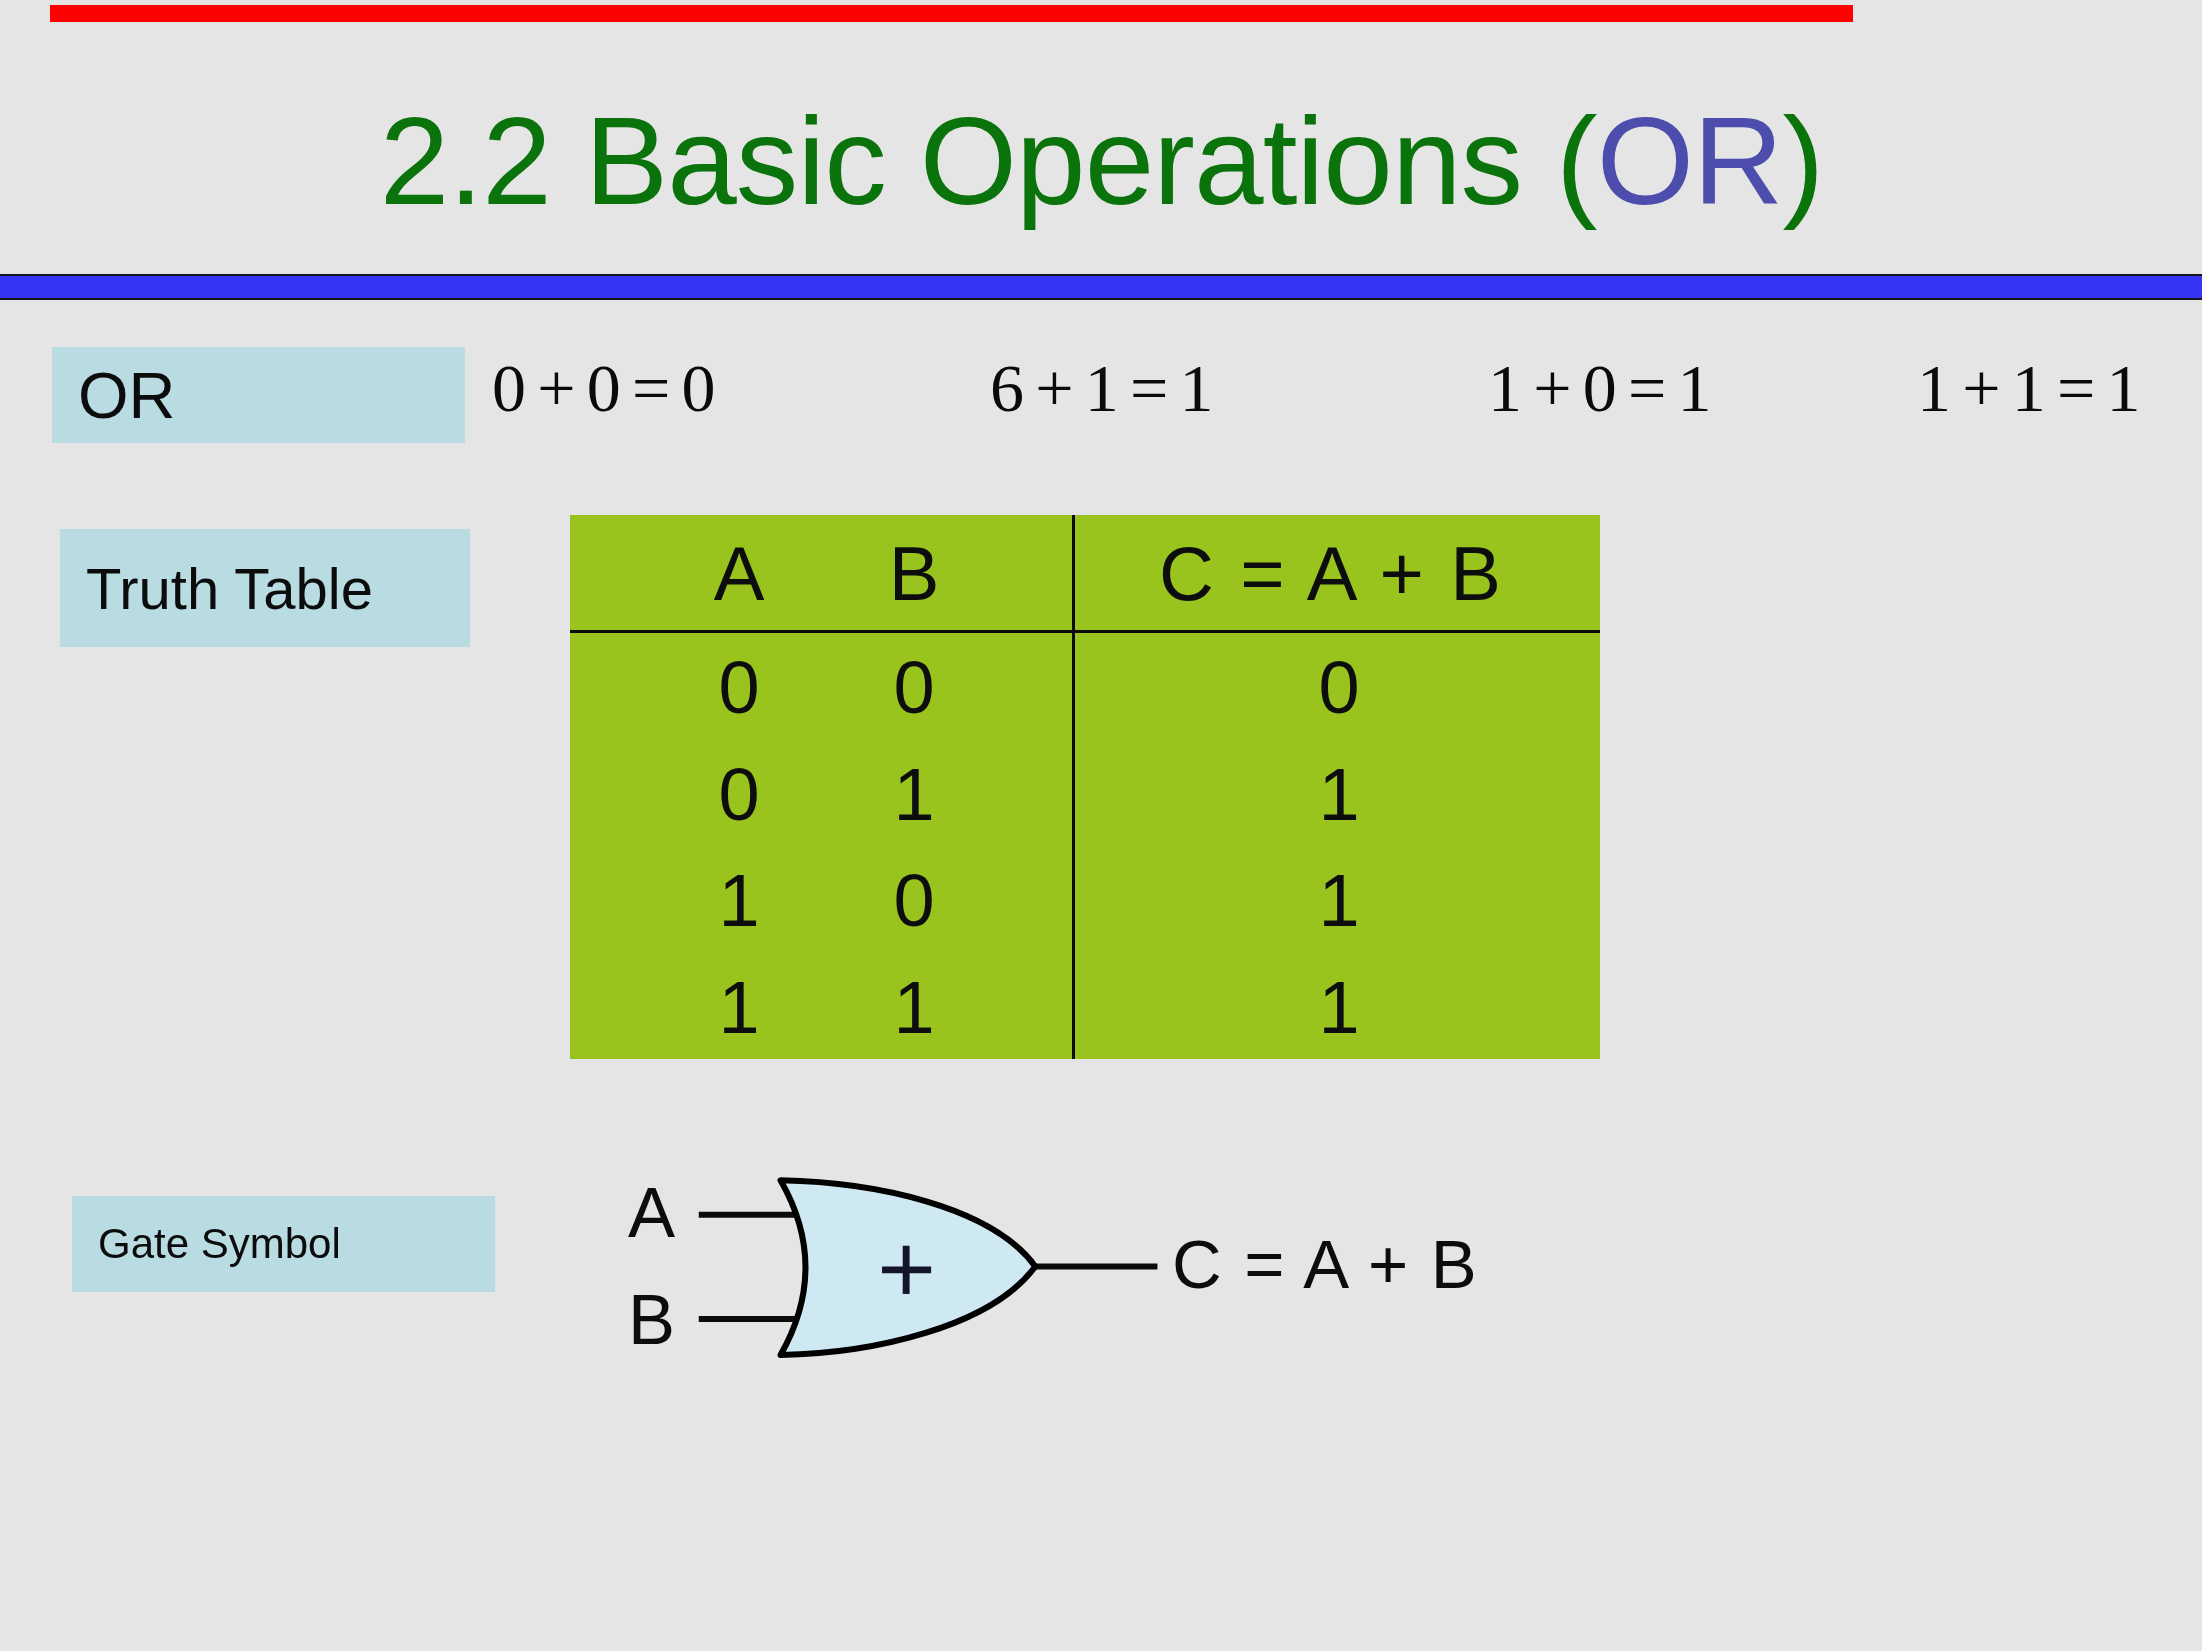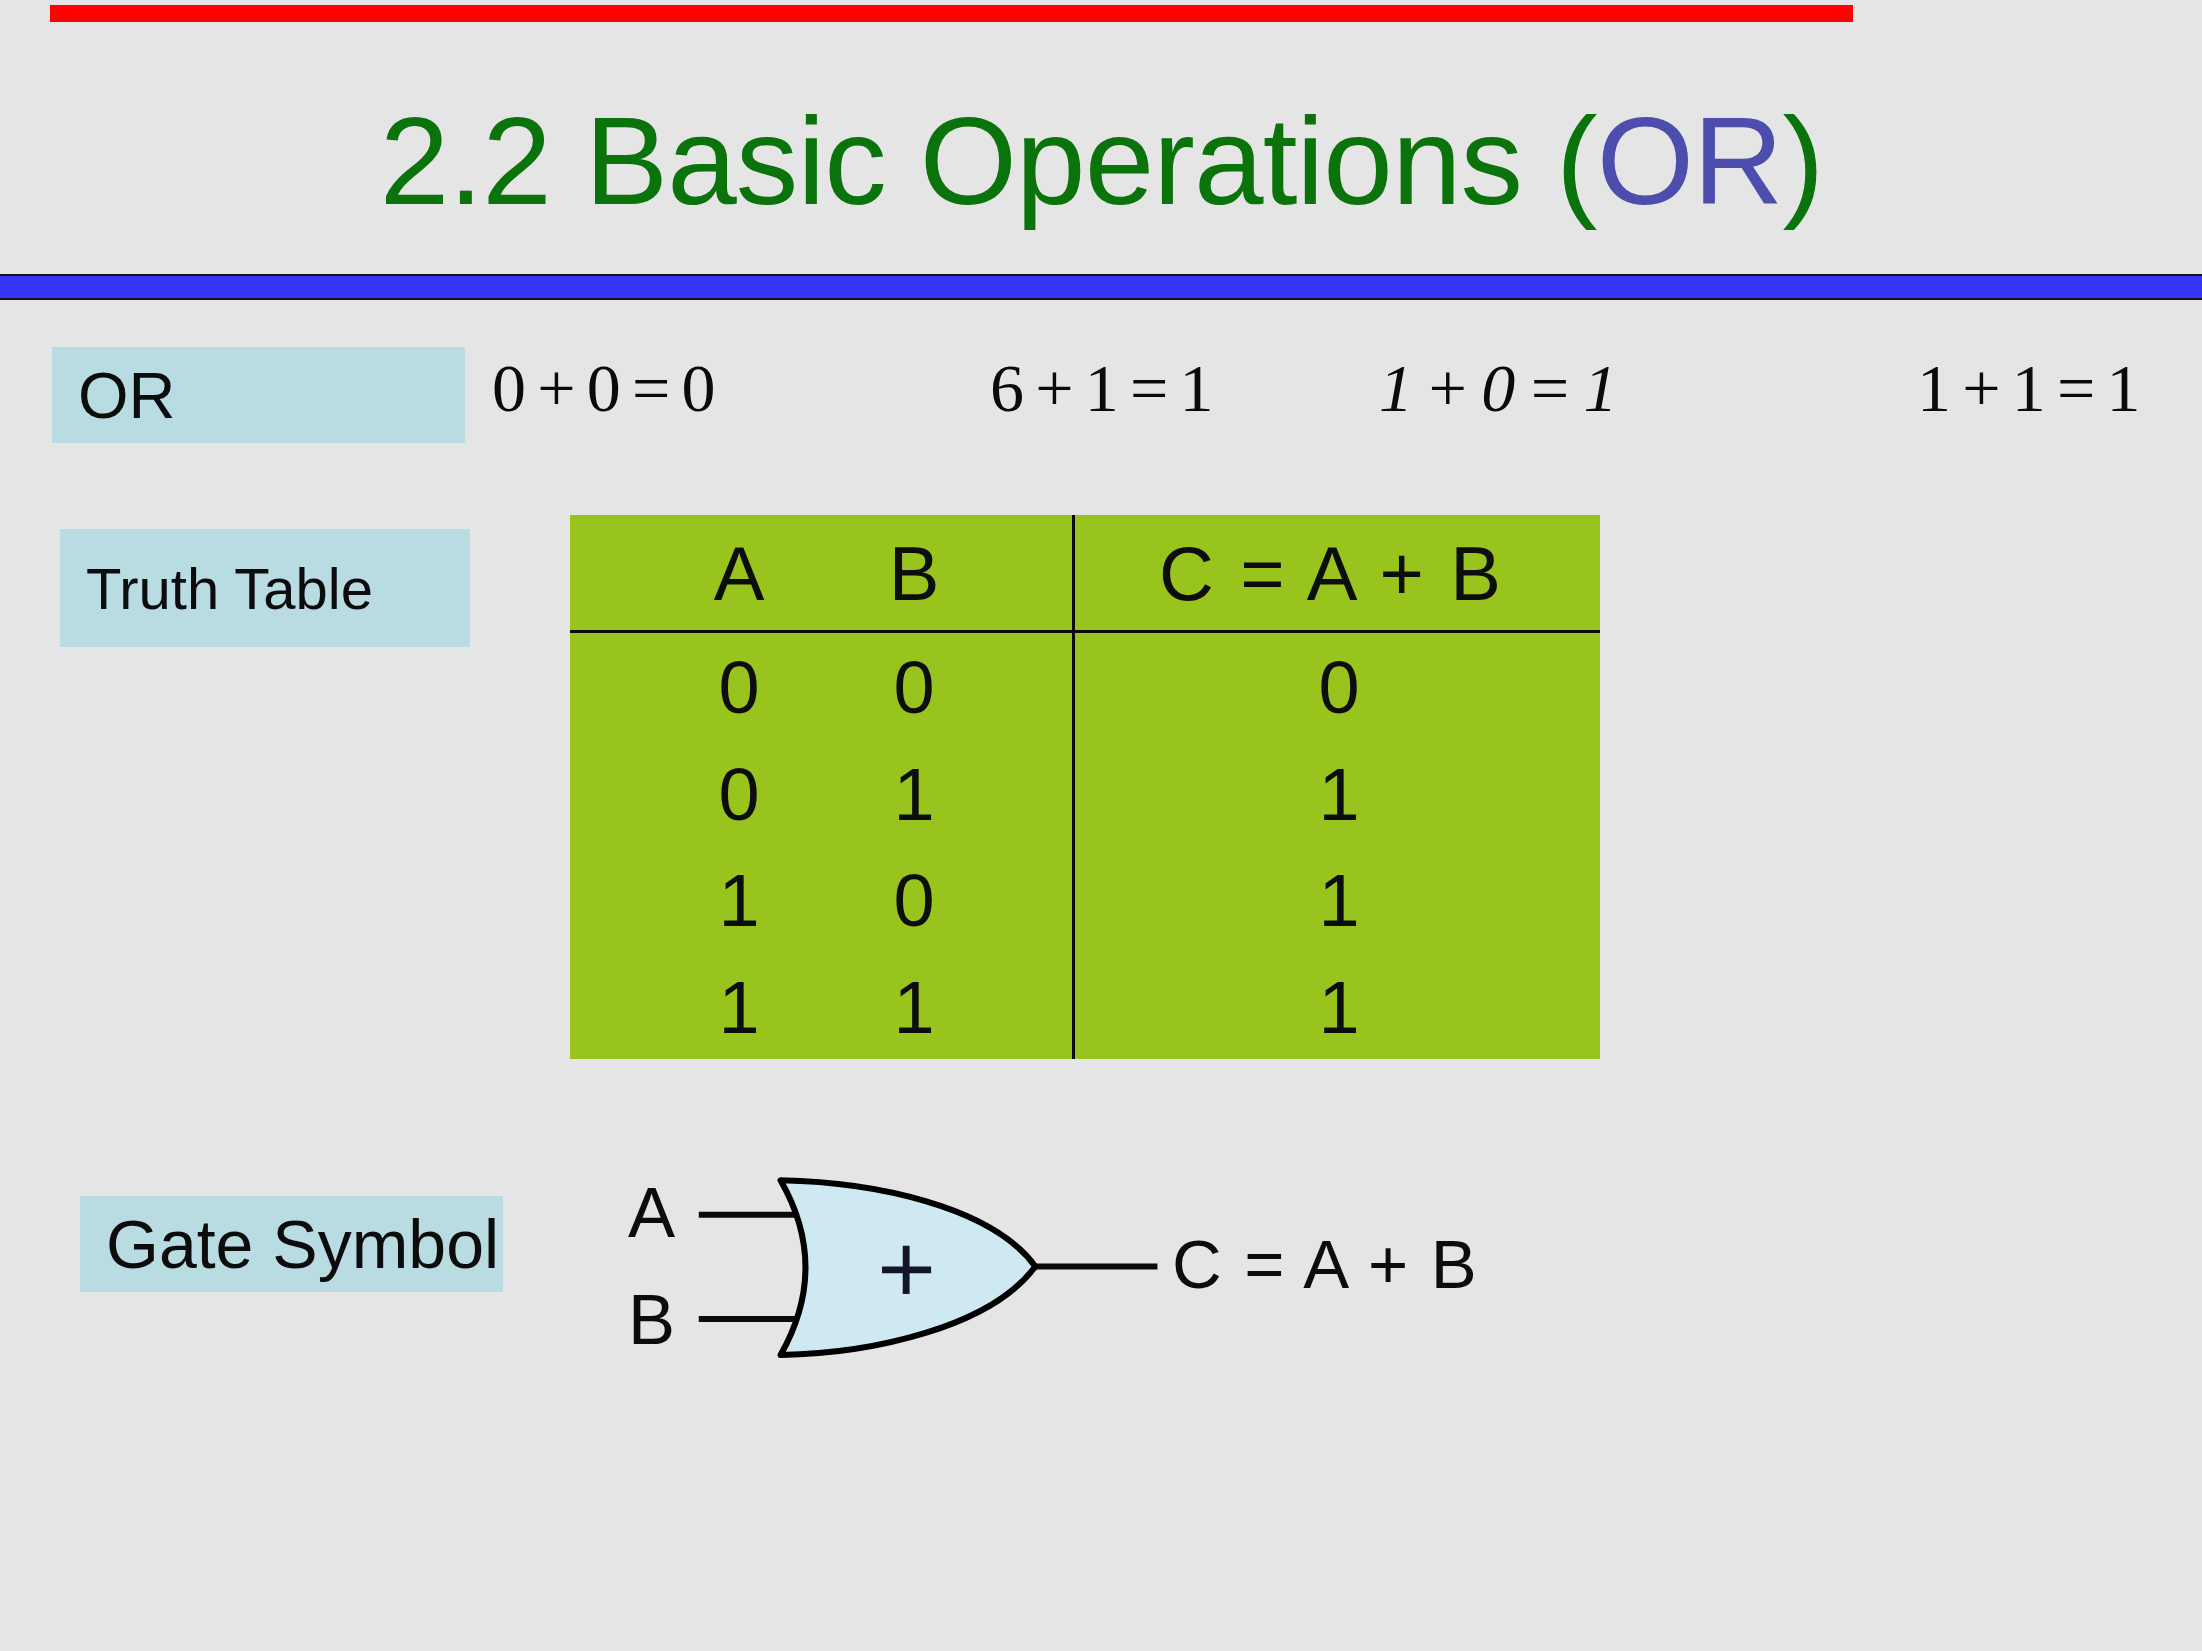--- a/index.html
+++ b/index.html
@@ -21,29 +21,29 @@
     position:absolute;left:0;top:274px;width:2203px;height:26px;box-sizing:border-box;
     background:#3634f5;border-top:2.6px solid #15151e;border-bottom:2.6px solid #15151e;
   }
   
   .label-box{
     position:absolute;background:#b9dce3;display:flex;align-items:center;
     box-sizing:border-box;padding-left:26px;color:#0c0c0c;
   }
   .box-or{left:52px;top:347px;width:413px;height:96px;font-size:65px;}
   .box-tt{left:60px;top:529px;width:410px;height:118px;font-size:58px;}
-  .box-gate{left:80px;top:1196px;width:423px;height:96px;font-size:68px;}
+  .box-gate{left:72px;top:1196px;width:423px;height:96px;font-size:42px;}
   
   .equation{
     position:absolute;top:349px;font-family:"Liberation Serif","DejaVu Serif",serif;
     font-size:68px;letter-spacing:11.2px;color:#0a0a0a;white-space:nowrap;
   }
   .eq1{left:492px;}
   .eq2{left:990px;}
-  .eq3{left:1379px;font-style:italic;}
+  .eq3{left:1488px;}
   .eq4{left:1917px;}
   
   .truth-table{position:absolute;left:570px;top:515px;width:1030px;height:544px;background:#99c41e;}
   .tt-vline{position:absolute;left:502px;top:0;width:2.6px;height:544px;background:#0a0a0a;}
   .tt-hline{position:absolute;left:0;top:115px;width:1030px;height:2.6px;background:#0a0a0a;}
   .tt-cell{position:absolute;font-size:74px;line-height:1;transform:translateX(-50%);color:#0d0d0d;}
   .tt-head{font-size:76px;top:20.6px;}
   .col-a{left:169px;}
   .col-b{left:344px;}
   .col-c{left:769px;}

